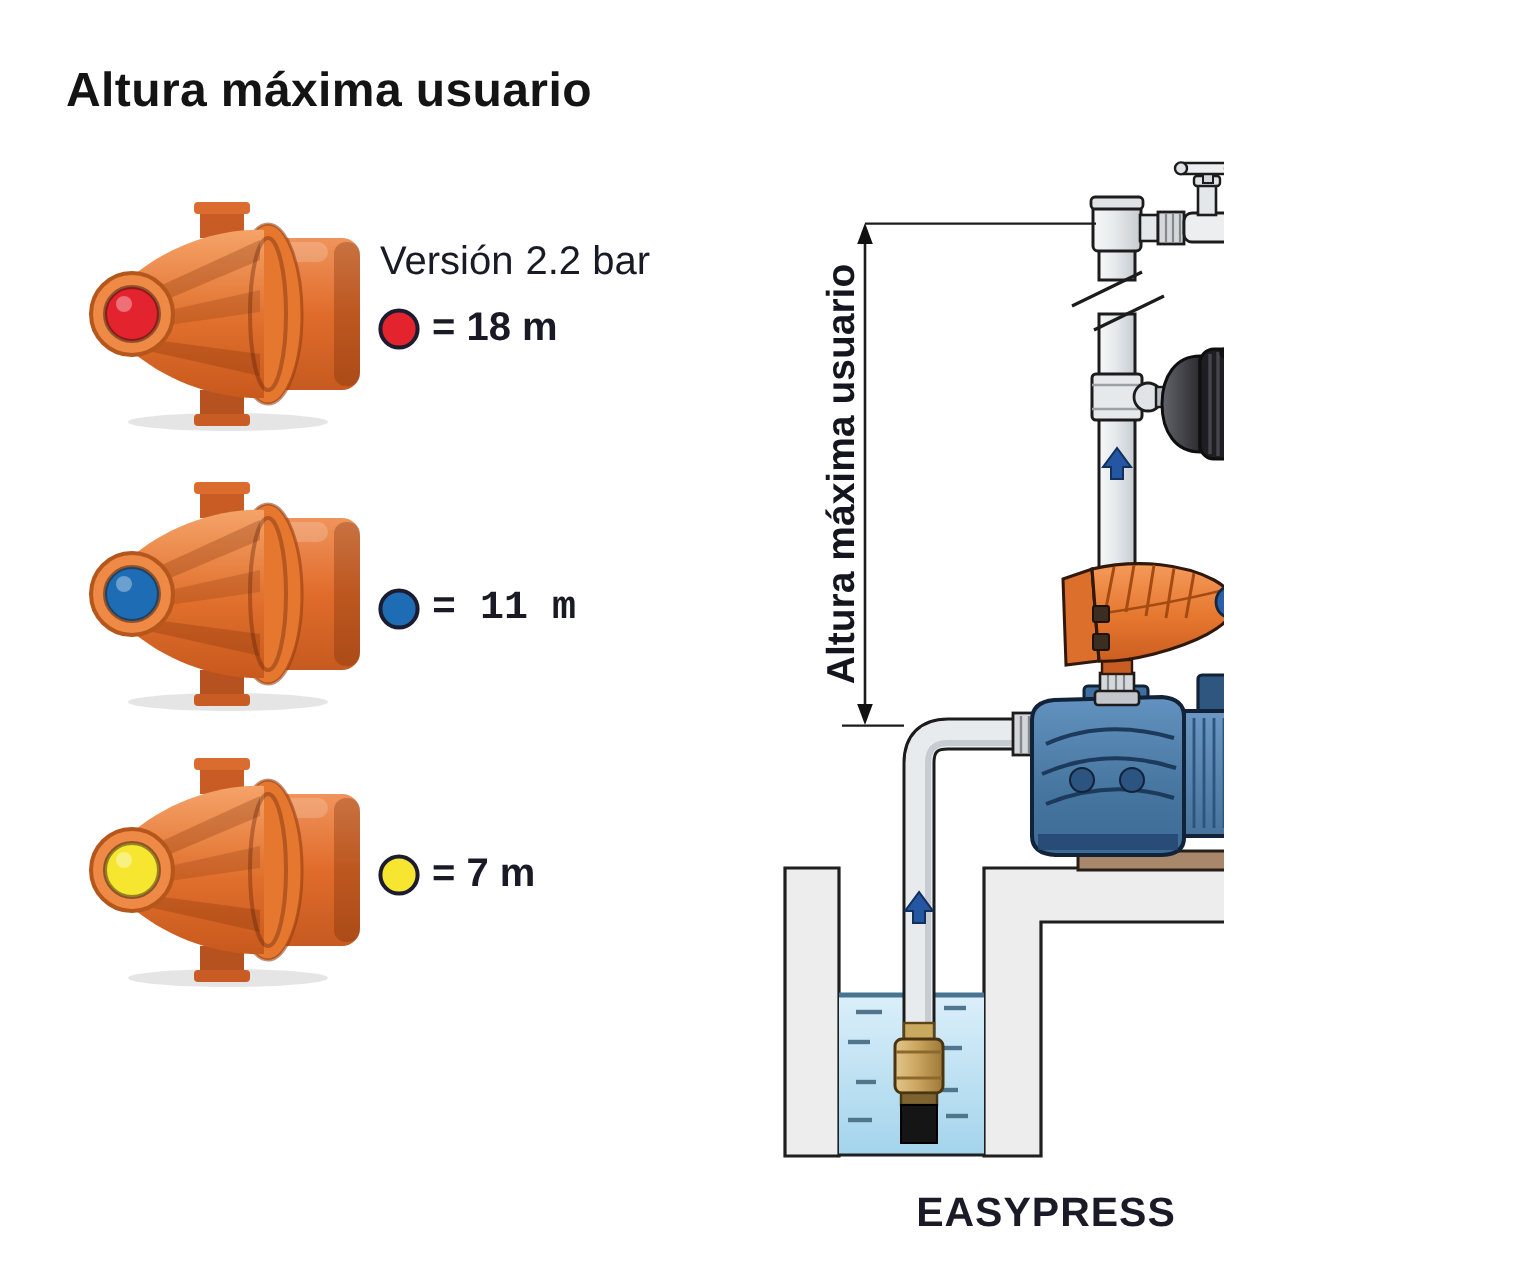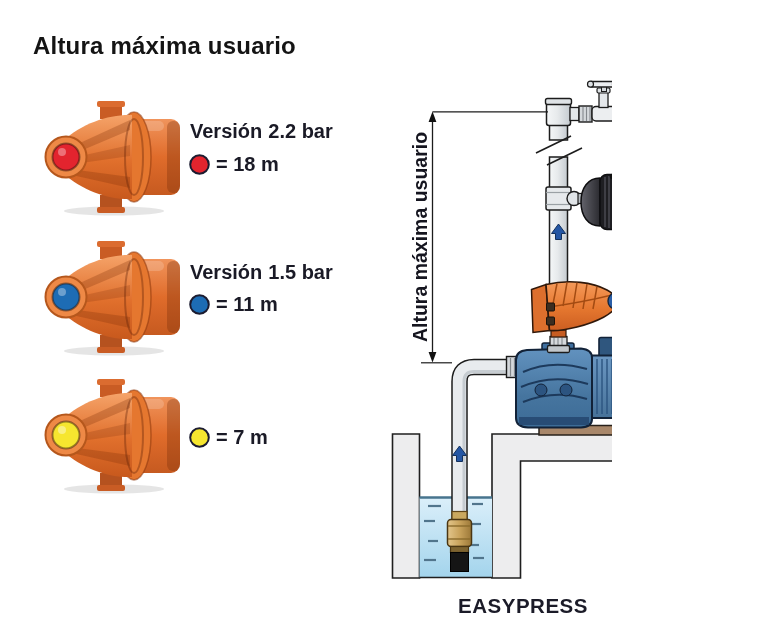--- a/index.html
+++ b/index.html
@@ -9,22 +9,22 @@
     color:#1a1a26;
   }
   .heading {
     position:absolute; font-size:24px; font-weight:bold; color:#141414;
     letter-spacing:0.2px; white-space:nowrap;
   }
   .device-svg { position:absolute; width:150px; height:118px; }
   .vline1 {
     position:absolute; font-size:20px; color:#1a1a26; white-space:nowrap;
   }
-  .vline1 .vname { font-weight:bold; margin-right:6px; }
-  .vline1 b { font-weight:bold;text-align:center; }
+  .vline1 .vname { font-weight:normal; margin-right:6px; }
+  .vline1 b { font-weight:normal;text-align:center; }
   .vline2 {
     position:absolute; display:flex; align-items:flex-end; gap:5px;
     font-size:20px; font-weight:bold; color:#1a1a26; white-space:nowrap;
   }
   .dot-svg { width:23px; height:23px; display:block; }
   .diagram-svg { position:absolute; left:385px; top:74px; width:373px; height:556px; }
   .hidden-defs { position:absolute; width:0; height:0; overflow:hidden; }
 </style>
 </head>
 <body>
@@ -78,24 +78,21 @@
       <circle cx="11.5" cy="11.5" r="9.3" stroke="#1c1c30" stroke-width="2" fill="#e3242e"></circle>
     </svg>
     <span>= 18 m</span>
   </div>
 
   <svg class="device-svg" style="left:36px; top:239px;" viewBox="0 0 150 118">
     <use href="#device-art"></use>
     <circle cx="30" cy="58" r="13.5" stroke="rgba(30,15,8,0.45)" stroke-width="2" fill="#1d6cb4"></circle>
     <circle cx="26" cy="53" r="4" fill="rgba(255,255,255,0.35)"></circle>
   </svg>
-  <div class="vline1" style="left:190px; top:261px;">
-    <span class="vname">Versión</span><b>1.5 bar</b>
-  </div>
-  <div class="vline2" style="left:188px; top:293px;">
+  <div class="vline2" style="left:188px; top:293px;font-family:Liberation Mono, monospace;">
     <svg class="dot-svg" viewBox="0 0 23 23">
       <circle cx="11.5" cy="11.5" r="9.3" stroke="#1c1c30" stroke-width="2" fill="#1d6cb4"></circle>
     </svg>
     <span>= 11 m</span>
   </div>
 
   <svg class="device-svg" style="left:36px; top:377px;" viewBox="0 0 150 118">
     <use href="#device-art"></use>
     <circle cx="30" cy="58" r="13.5" stroke="rgba(30,15,8,0.45)" stroke-width="2" fill="#f6e62f"></circle>
     <circle cx="26" cy="53" r="4" fill="rgba(255,255,255,0.40)"></circle>

